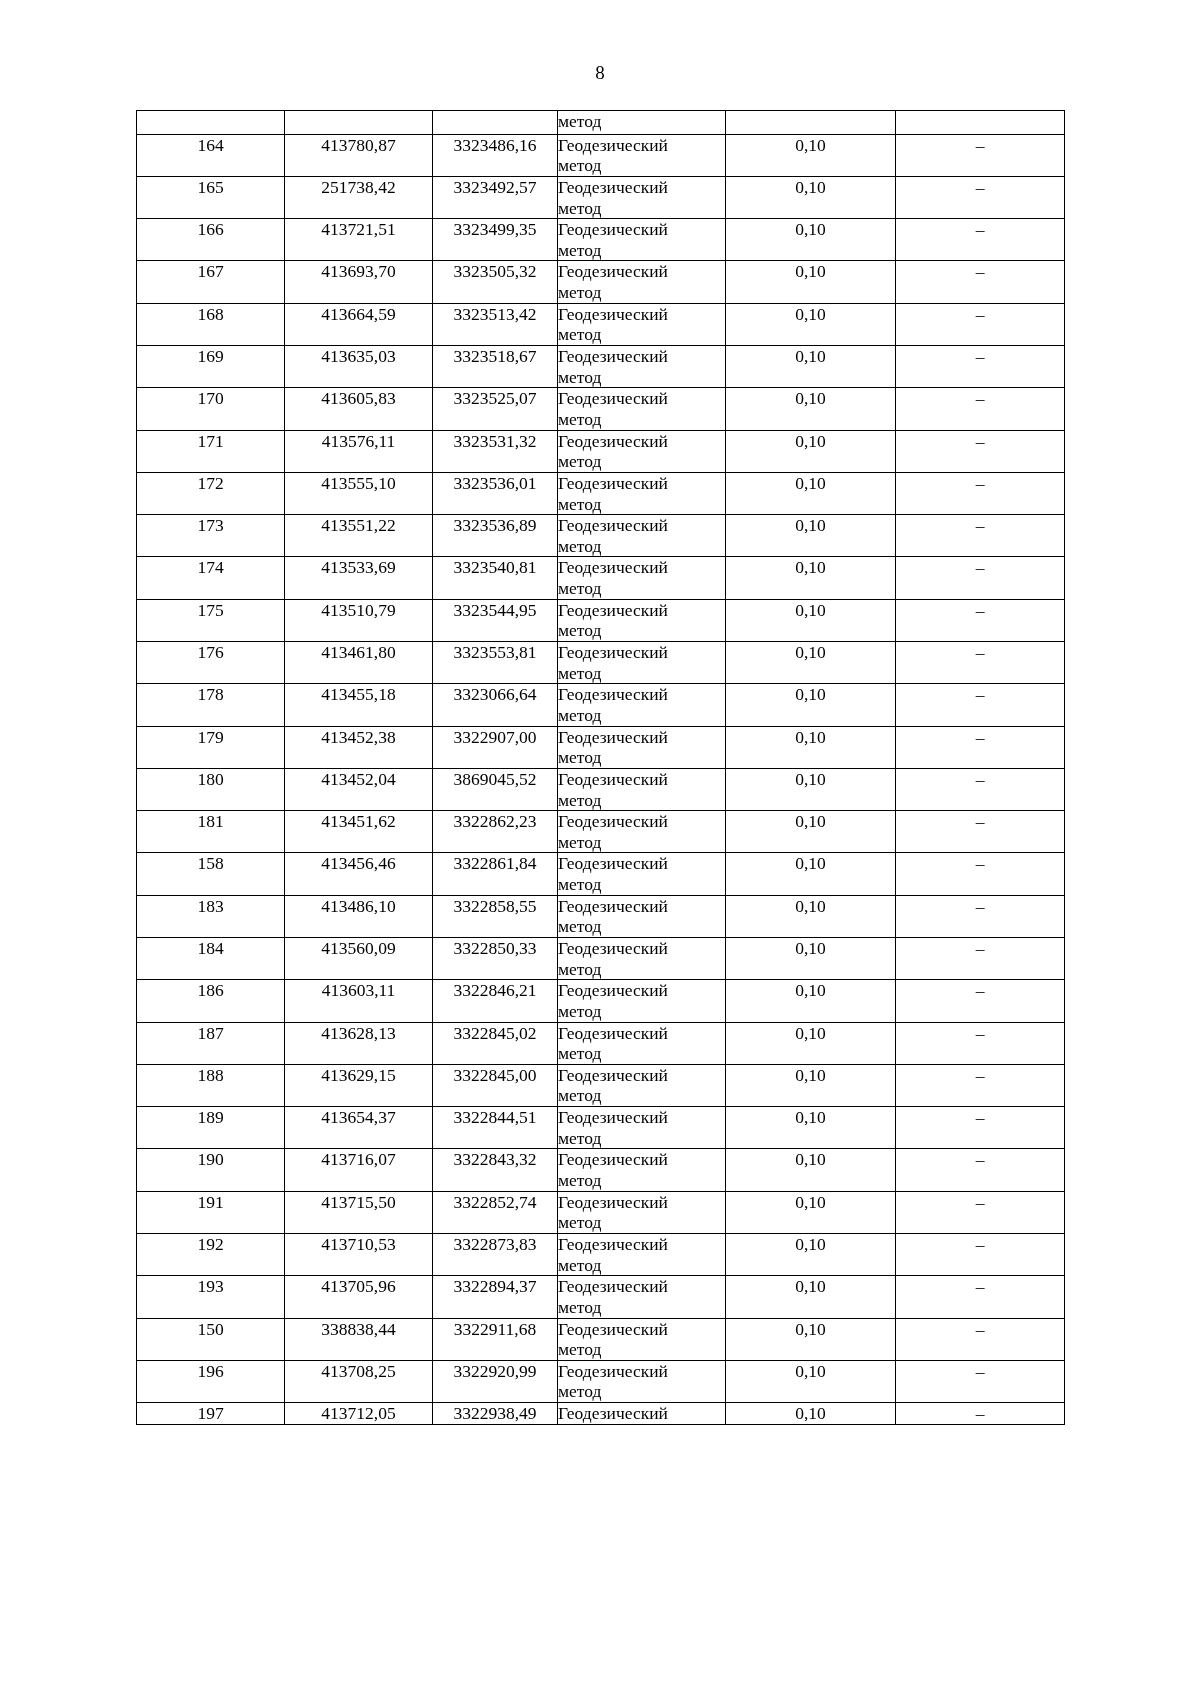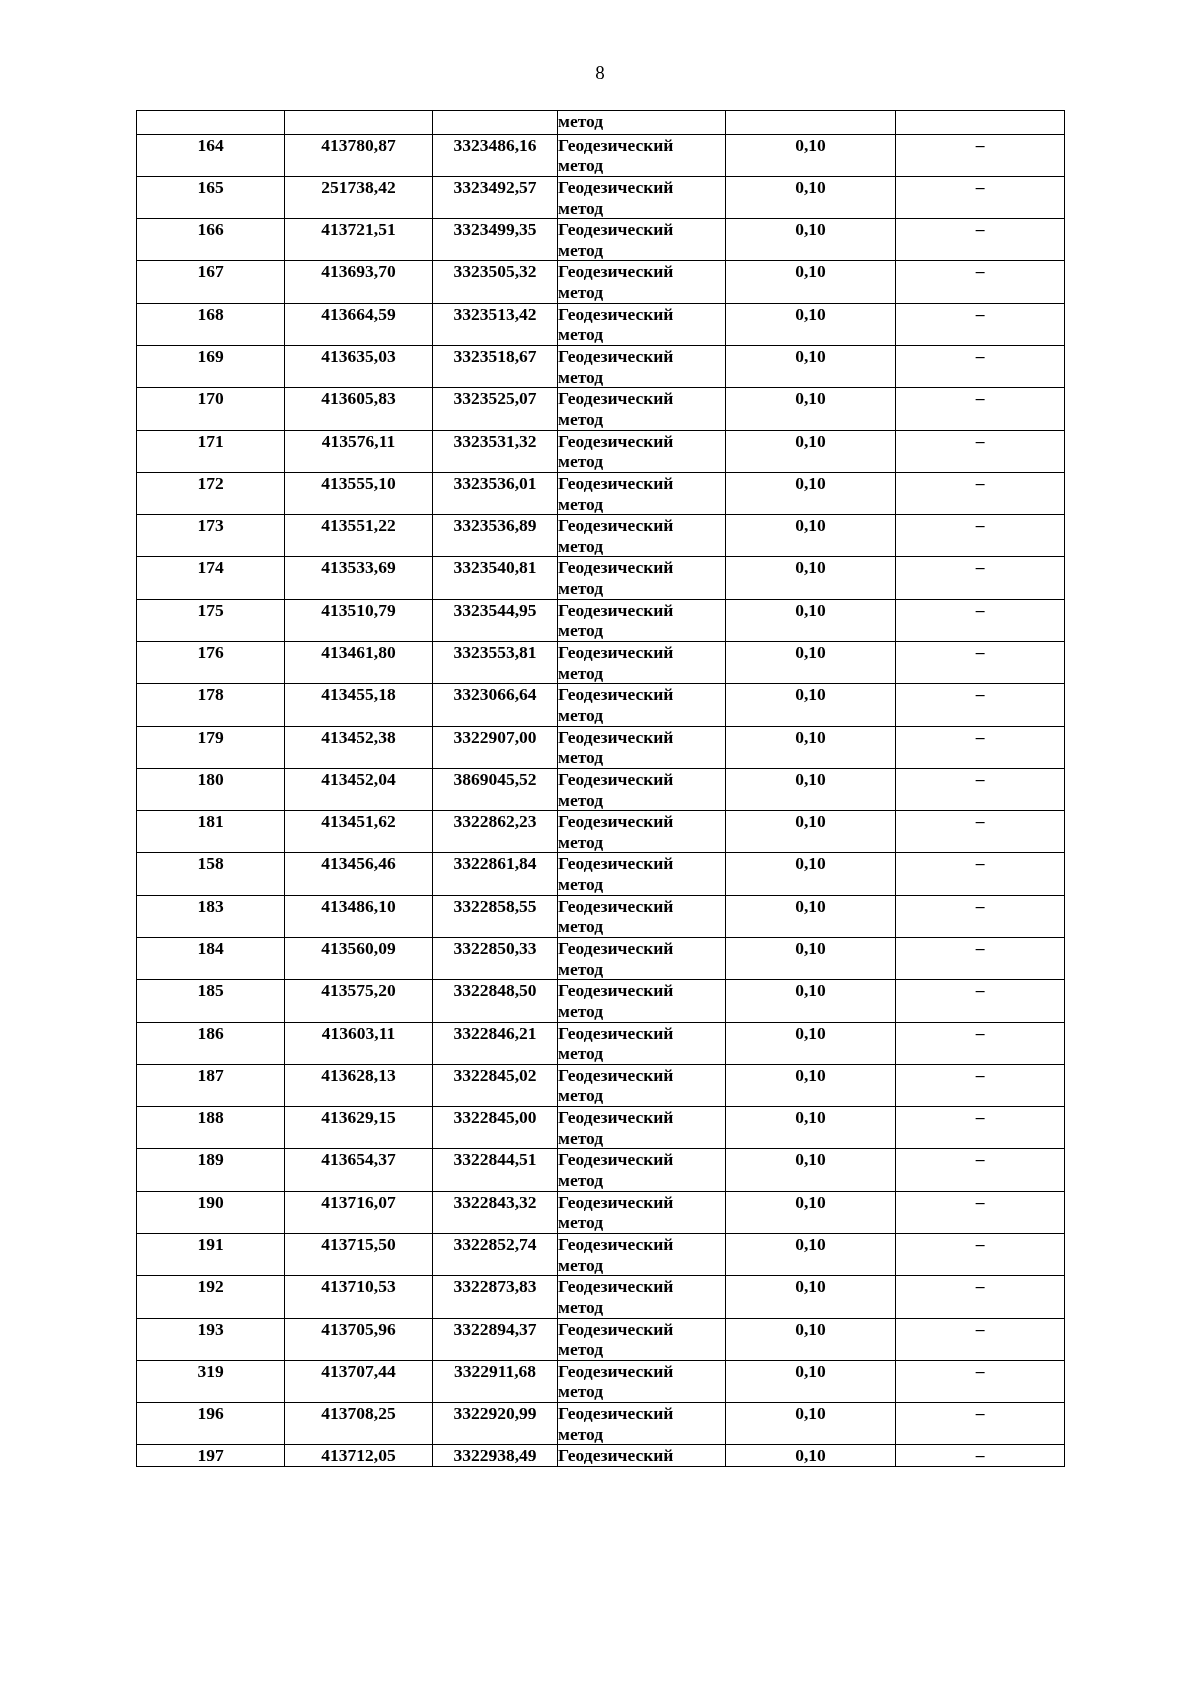--- a/index.html
+++ b/index.html
@@ -25,21 +25,20 @@
     text-align: center;
     font-size: 19px;
     margin-top: 62px;
     margin-bottom: 0;
     letter-spacing: 0;
   }
   .table-wrap {
     margin: 0 auto;
     padding-top: 26px;
     width: 928px;
-    font-weight: bold;
   }
   table.coords {
     border-collapse: collapse;
     width: 928px;
     table-layout: fixed;
     font-size: 17.5px;
   }
   table.coords td {
     border: 1px solid #000000;
     padding: 0;
@@ -275,28 +274,20 @@
           </tr>
           <tr>
             <td class="num">184</td>
             <td class="x">413560,09</td>
             <td class="y">3322850,33</td>
             <td class="method"><span>Геодезический</span><span class="method-line2" style="padding-left: 0px;">метод</span></td>
             <td class="acc">0,10</td>
             <td class="note">–</td>
           </tr>
           <tr>
-            <td class="num">185</td>
-            <td class="x">413575,20</td>
-            <td class="y">3322848,50</td>
-            <td class="method"><span>Геодезический</span><span class="method-line2" style="padding-left: 0px;">метод</span></td>
-            <td class="acc">0,10</td>
-            <td class="note">–</td>
-          </tr>
-          <tr>
             <td class="num">186</td>
             <td class="x">413603,11</td>
             <td class="y">3322846,21</td>
             <td class="method"><span>Геодезический</span><span class="method-line2" style="padding-left: 0px;">метод</span></td>
             <td class="acc">0,10</td>
             <td class="note">–</td>
           </tr>
           <tr>
             <td class="num">187</td>
             <td class="x">413628,13</td>
@@ -347,22 +338,22 @@
           </tr>
           <tr>
             <td class="num">193</td>
             <td class="x">413705,96</td>
             <td class="y">3322894,37</td>
             <td class="method"><span>Геодезический</span><span class="method-line2" style="padding-left: 0px;">метод</span></td>
             <td class="acc">0,10</td>
             <td class="note">–</td>
           </tr>
           <tr>
-            <td class="num">319</td>
-            <td class="x">413707,44</td>
+            <td class="num">150</td>
+            <td class="x">338838,44</td>
             <td class="y">3322911,68</td>
             <td class="method"><span>Геодезический</span><span class="method-line2" style="padding-left: 0px;">метод</span></td>
             <td class="acc">0,10</td>
             <td class="note">–</td>
           </tr>
           <tr>
             <td class="num">196</td>
             <td class="x">413708,25</td>
             <td class="y">3322920,99</td>
             <td class="method"><span>Геодезический</span><span class="method-line2" style="padding-left: 0px;">метод</span></td>

